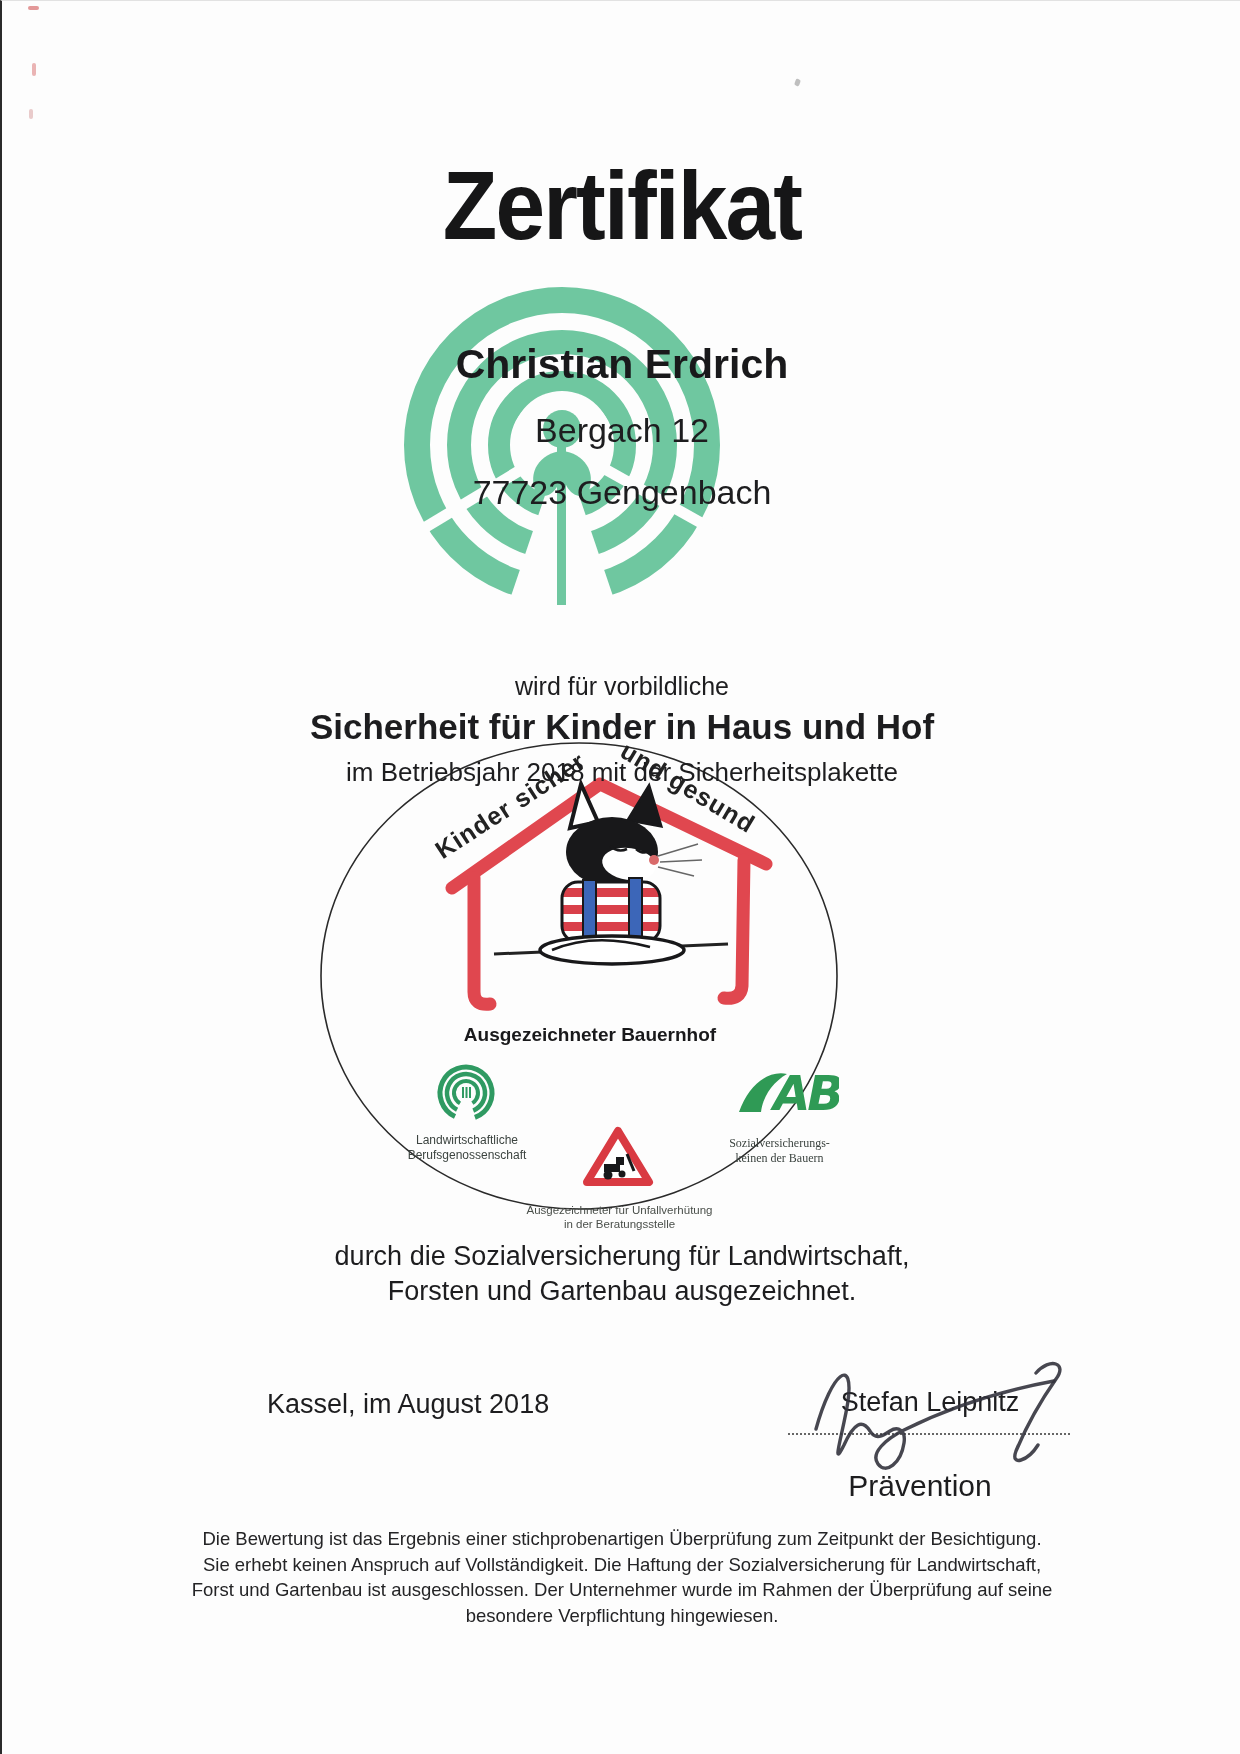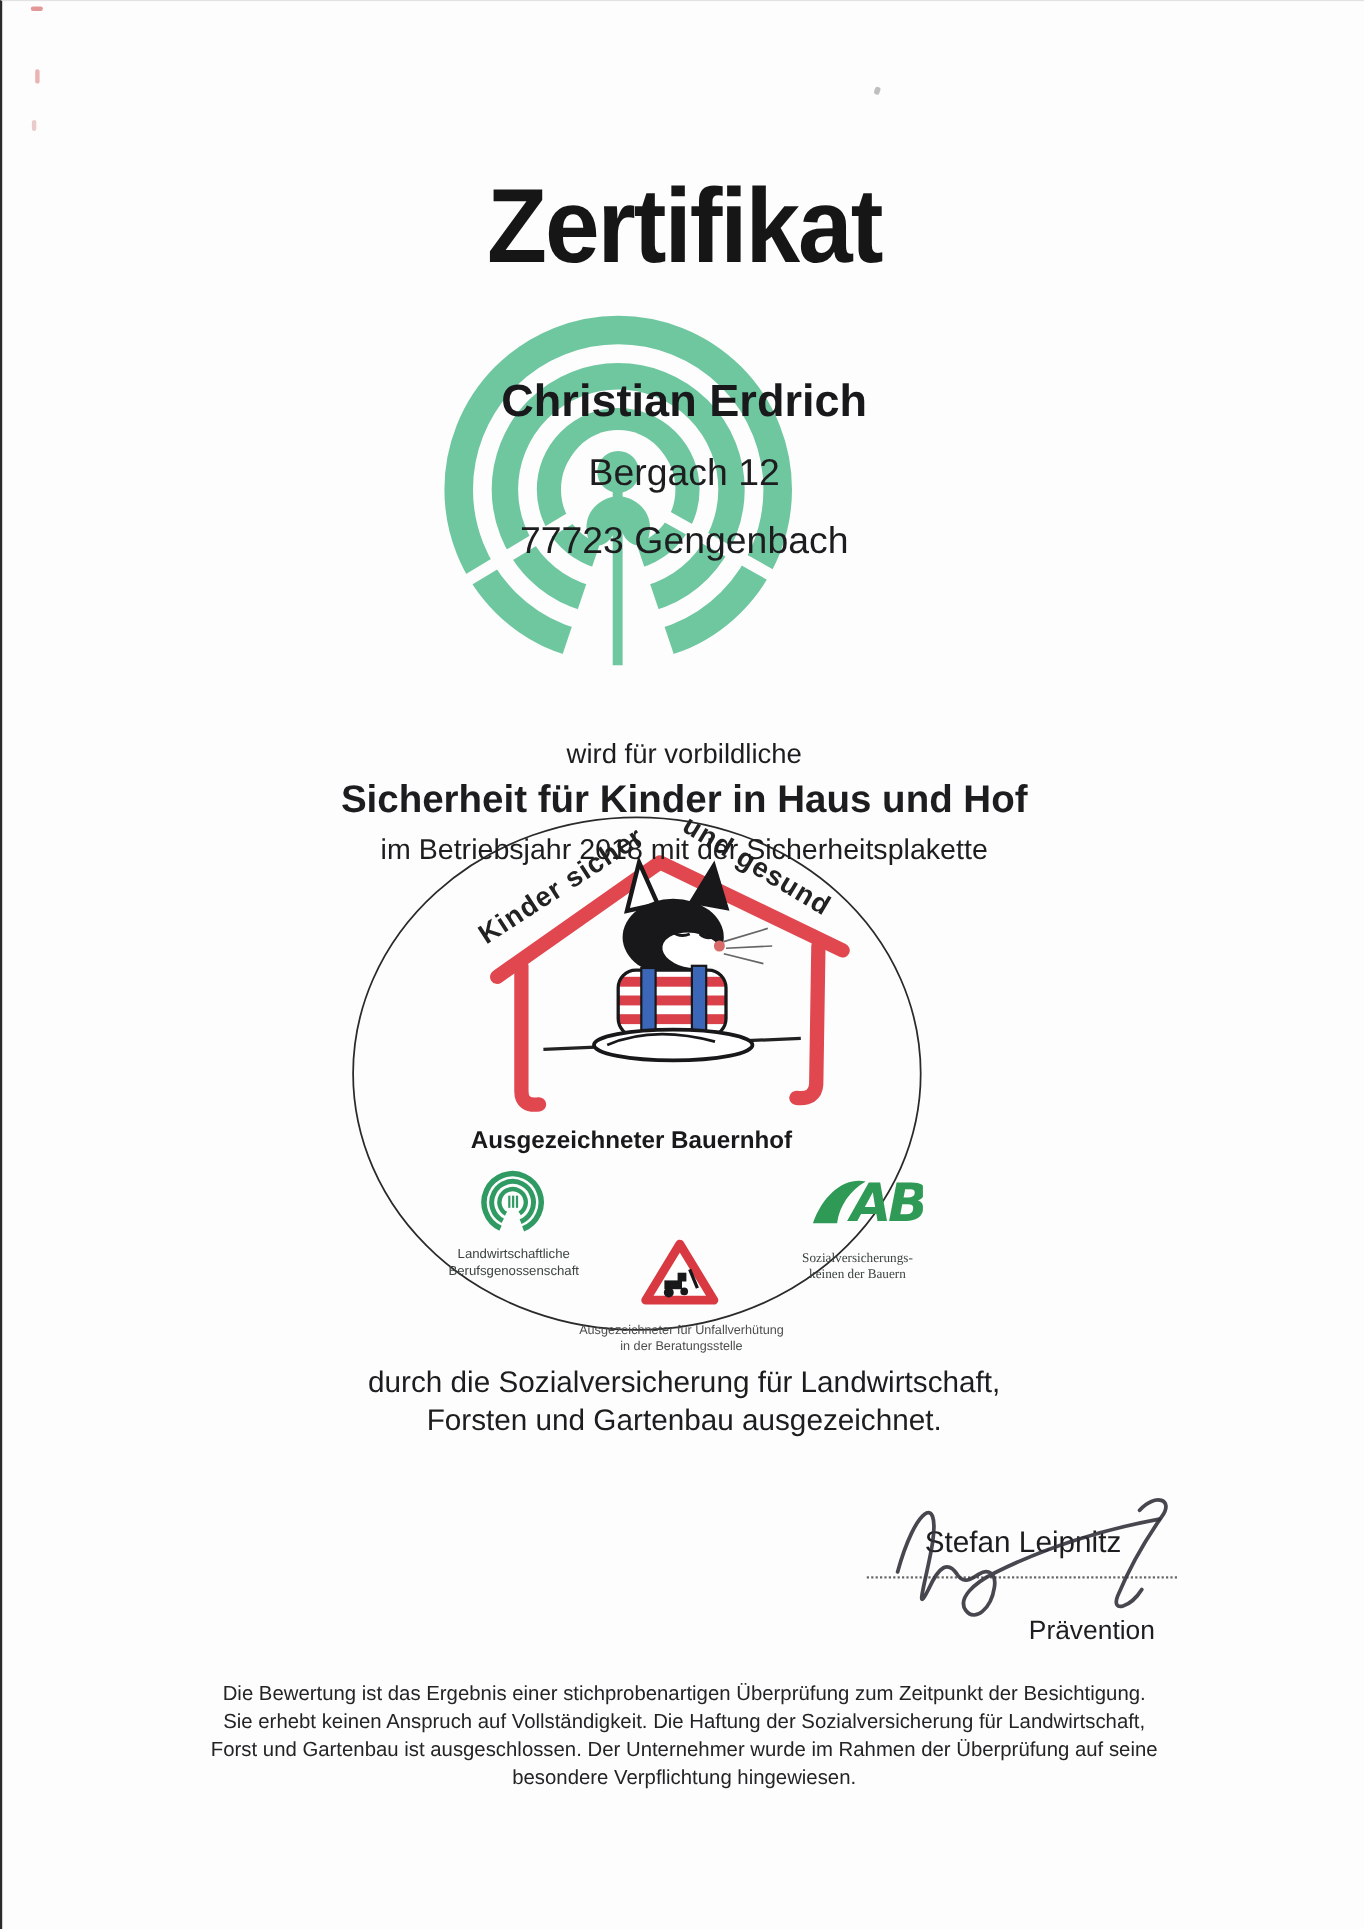--- a/index.html
+++ b/index.html
@@ -27,36 +27,36 @@
   .award-intro{top:671px;font-size:25px;z-index:3;}
   .award-subject{top:706px;font-size:35px;font-weight:bold;z-index:3;}
   .award-period{top:756px;font-size:26px;z-index:3;}
   
   .seal{left:312px;top:735px;width:530px;height:485px;z-index:2;}
   .seal-ellipse{position:absolute;left:0;top:0;}
   .arc-word{position:absolute;font-weight:bold;font-size:25px;letter-spacing:1px;color:#222;white-space:nowrap;}
   .arc-left{left:110px;top:55px;transform:rotate(-33deg);}
   .arc-right{left:298px;top:37px;transform:rotate(31deg);}
   .house-svg{position:absolute;left:118px;top:38px;}
-  .seal-title{position:absolute;left:0;top:288px;width:520px;text-align:center;font-size:22px;font-weight:bold;color:#19191b;}
+  .seal-title{position:absolute;left:16px;top:288px;width:520px;text-align:center;font-size:19px;font-weight:bold;color:#19191b;}
   .org{position:absolute;text-align:center;font-size:12px;line-height:15px;color:#3c4440;margin-top:12px;}
   .org-left{left:68px;top:385px;width:170px;}
   .org-right{left:378px;top:388px;width:175px;font-family:Liberation Serif, serif;}
   .org-bottom{left:198px;top:455px;width:215px;font-size:11.5px;line-height:14px;color:#4a4f4a;}
   .mini-rings{position:absolute;left:120px;top:325px;}
   .ab-logo-svg{position:absolute;left:415px;top:330px;}
   .triangle-svg{position:absolute;left:266px;top:388px;}
   
   .closing-1{top:1240px;font-size:27px;z-index:3;}
   .closing-2{top:1275px;font-size:27px;z-index:3;}
   
   .place-date{left:265px;top:1388px;font-size:27px;}
   .signer-name{left:788px;top:1386px;width:280px;text-align:center;font-size:27px;}
   .sig-line{left:786px;top:1432px;width:282px;border-top:2px dotted #666;height:0;}
-  .signer-role{left:788px;top:1468px;width:260px;text-align:right;font-size:24px;}
+  .signer-role{left:788px;top:1468px;width:260px;text-align:center;font-size:30px;}
   .signature-svg{left:798px;top:1330px;z-index:4;}
   
   .disclaimer{top:1525px;font-size:18.5px;line-height:25.5px;color:#242426;z-index:3;}
 </style>
 </head>
 <body>
 
 <div class="page">
 
   <div class="artifact" style="left:26px;top:5px;width:11px;height:4px;background:rgba(205,70,70,.55);"></div>
@@ -167,20 +167,21 @@
     </svg>
     <div class="org org-bottom">
       <div>Ausgezeichneter für Unfallverhütung</div>
       <div>in der Beratungsstelle</div>
     </div>
   </div>
 
   <div class="abs ctr closing-1">durch die Sozialversicherung für Landwirtschaft,</div>
   <div class="abs ctr closing-2">Forsten und Gartenbau ausgezeichnet.</div>
 
+  <div class="abs place-date">Kassel, im August 2018</div>
   <div class="abs signer-name">Stefan Leipnitz</div>
   <div class="abs sig-line"></div>
   <div class="abs signer-role">Prävention</div>
   <svg class="abs signature-svg" width="290" height="165" viewBox="0 0 290 165">
     <path d="M16,98 C32,40 54,26 48,70 C44,98 30,142 44,114 C54,92 62,88 70,100 C76,110 84,104 90,100 C98,95 106,99 104,112 C101,132 86,144 78,133 C70,122 86,108 104,99 C152,75 200,60 254,50" fill="none" stroke="#33333d" stroke-width="3.4" stroke-linecap="round" opacity=".9"></path>
     <path d="M236,42 C250,26 268,32 256,48 C242,68 226,96 216,120 C210,136 228,130 238,114" fill="none" stroke="#33333d" stroke-width="3.4" stroke-linecap="round" opacity=".9"></path>
   </svg>
 
   <div class="abs ctr disclaimer">
     <div>Die Bewertung ist das Ergebnis einer stichprobenartigen Überprüfung zum Zeitpunkt der Besichtigung.</div>

